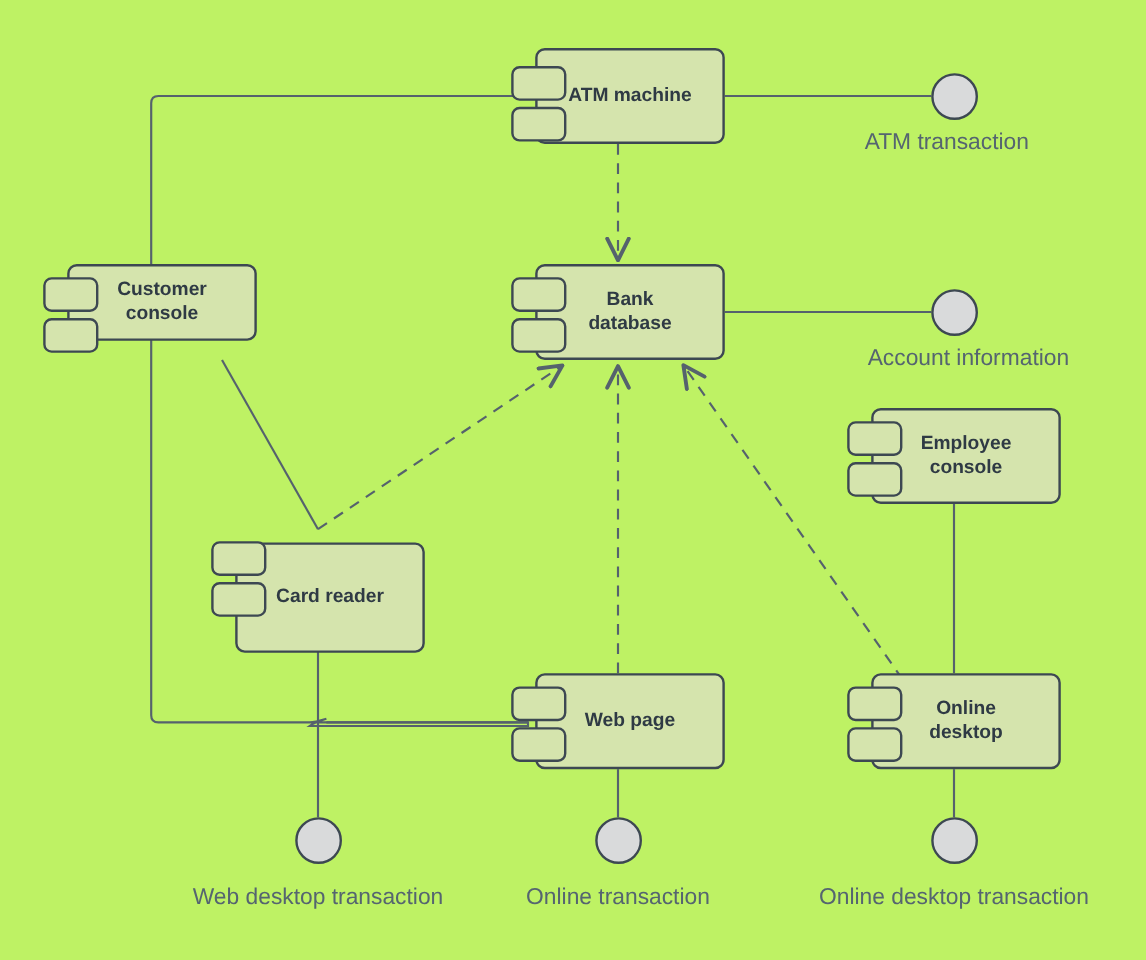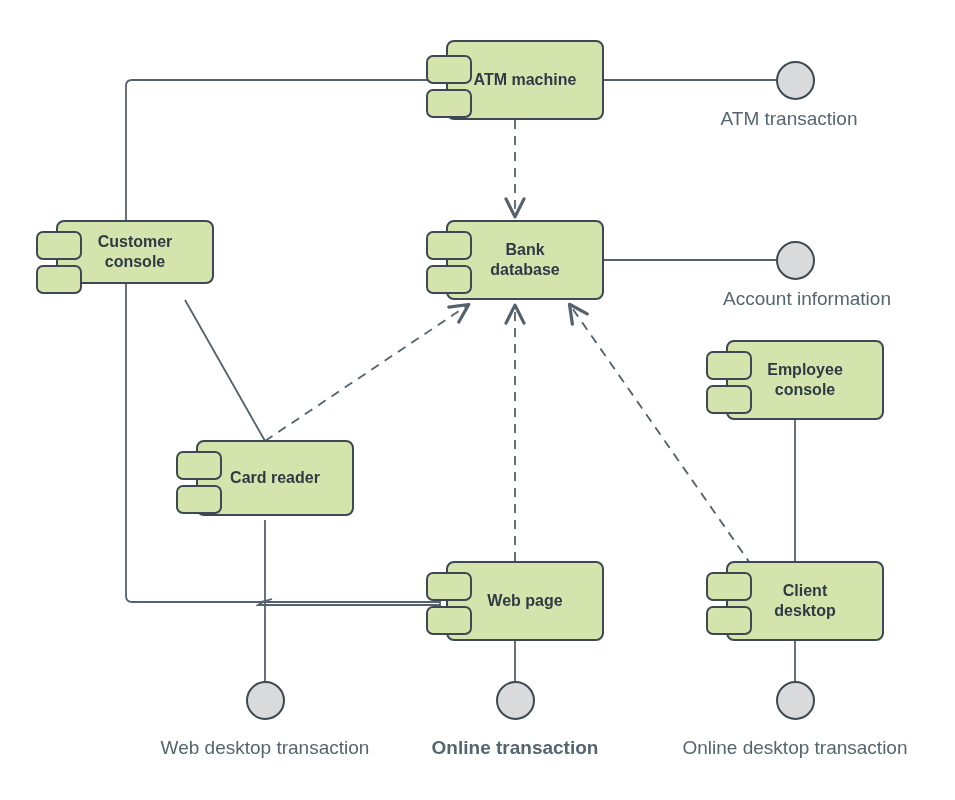--- a/index.html
+++ b/index.html
@@ -4,21 +4,21 @@
 <style>
   html, body {
     margin: 0;
     padding: 0;
     background: #000000;
   }
   #canvas {
     position: relative;
     width: 955px;
     height: 800px;
-    background: #ffffff;
+    background: #bef264;
     overflow: hidden;
     font-family: "Liberation Sans", sans-serif;
   }
   svg.edges {
     position: absolute;
     left: 0;
     top: 0;
     width: 955px;
     height: 800px;
     pointer-events: none;
@@ -141,53 +141,53 @@
 
   <div class="component" style="left:726px; top:340px; width:158px; height:80px;text-align:center;">
     <span>
       <span>Employee</span><br>
       <span>console</span>
     </span>
   </div>
   <div class="port" style="left:706px; top:351px;"></div>
   <div class="port" style="left:706px; top:385px;"></div>
 
-  <div class="component" style="left:196px; top:440px; width:158px; height:76px;">
+  <div class="component" style="left:196px; top:452px; width:158px; height:92px;">
     <span>
       <span>Card reader</span>
     </span>
   </div>
   <div class="port" style="left:176px; top:451px;"></div>
   <div class="port" style="left:176px; top:485px;"></div>
 
   <div class="component" style="left:446px; top:561px; width:158px; height:80px;">
     <span>
       <span>Web page</span>
     </span>
   </div>
   <div class="port" style="left:426px; top:572px;"></div>
   <div class="port" style="left:426px; top:606px;"></div>
 
   <div class="component" style="left:726px; top:561px; width:158px; height:80px;">
     <span>
-      <span>Client</span><br>
+      <span>Online</span><br>
       <span>desktop</span>
     </span>
   </div>
   <div class="port" style="left:706px; top:572px;"></div>
   <div class="port" style="left:706px; top:606px;"></div>
 
   <div class="iface-circle" style="left:776px; top:61px;"></div>
   <div class="iface-label" style="left:789px; top:108px;">ATM transaction</div>
 
   <div class="iface-circle" style="left:776px; top:241px;"></div>
   <div class="iface-label" style="left:807px; top:288px;text-align:center;">Account information</div>
 
   <div class="iface-circle" style="left:246px; top:681px;"></div>
   <div class="iface-label" style="left:265px; top:737px;">Web desktop transaction</div>
 
   <div class="iface-circle" style="left:496px; top:681px;"></div>
-  <div class="iface-label" style="left:515px; top:737px;font-weight:bold;">Online transaction</div>
+  <div class="iface-label" style="left:515px; top:737px;">Online transaction</div>
 
   <div class="iface-circle" style="left:776px; top:681px;"></div>
   <div class="iface-label" style="left:795px; top:737px;">Online desktop transaction</div>
 
 </div>
 
 </body></html>

